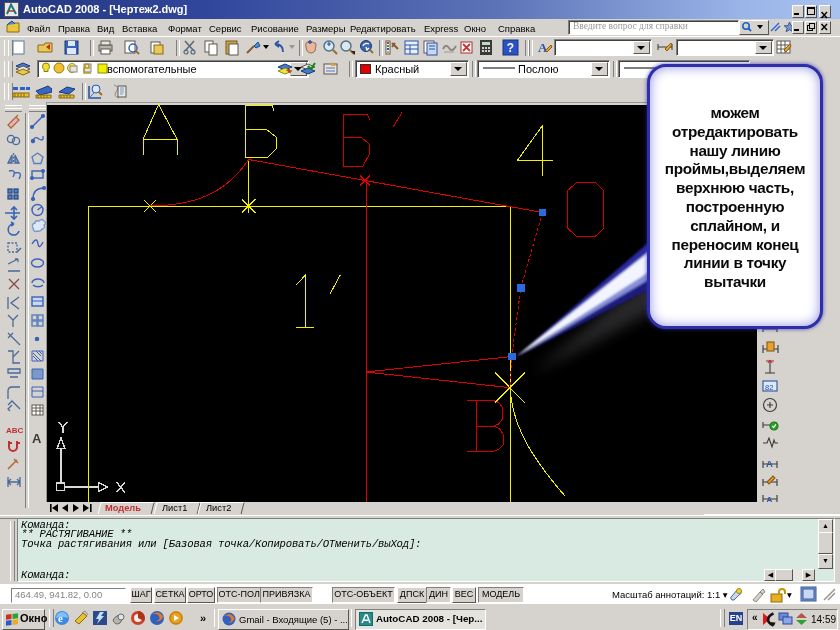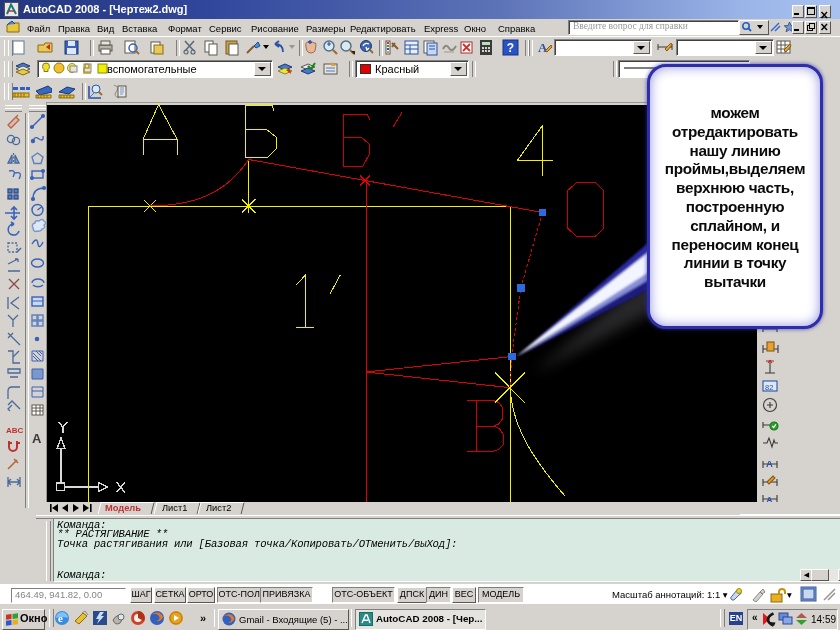--- a/index.html
+++ b/index.html
@@ -225,21 +225,21 @@
 </div>
 
 <div class="abs" id="row3" style="left:0;top:58px;width:840px;height:22px;background:#d6d3ce;">
  <div class="vgrip" style="left:4px;top:3px;height:16px;"></div>
  <div class="vgrip" style="left:8px;top:3px;height:16px;"></div>
  <svg class="ico" style="left:14px;top:2px" width="20">
       <path d="M2 6 L9 3 L16 6 L9 9 Z" fill="#4a78c8" stroke="#1a3a78"></path>
       <path d="M2 9 L9 6 L16 9 L9 12 Z" fill="#e8e8e8" stroke="#5a584f"></path>
       <path d="M2 12 L9 9 L16 12 L9 15 Z" fill="#e8c84a" stroke="#8a6a10"></path>
     </svg>
- <div class="combo" style="position:absolute;left:37px;top:2px;width:234px;height:16px;">
+ <div class="combo" style="position:absolute;left:37px;top:2px;width:234px;height:16px;padding-left:36px;">
   <svg style="position:absolute;left:3px;top:1px" width="90" height="13">
    <path d="M5 1 a3.5 3.5 0 0 1 3.5 3.5 q0 2 -1.5 3 v2 h-4 v-2 q-1.5 -1 -1.5 -3 A3.5 3.5 0 0 1 5 1" fill="#f0e030" stroke="#8a7a10"></path>
    <circle cx="18" cy="6" r="5" fill="#f0c030" stroke="#a07a10"></circle>
    <circle cx="31" cy="6" r="4.5" fill="#f0e860" stroke="#a09a20"></circle>
         <rect x="29" y="4" width="7" height="6" fill="#e8e4dc" stroke="#8a8880"></rect>
    <rect x="43" y="2" width="7" height="8" fill="#e8e4dc" stroke="#8a8880"></rect>
         <path d="M44 6 v-2 a2 2 0 0 1 4 0 v2 h-5 v5 h7" fill="none" stroke="#b09a20" stroke-width="1.5"></path>
    <rect x="57" y="2" width="9" height="9" fill="#f0f000" stroke="#8a8a10"></rect>
   </svg>
   <span style="position:absolute;left:69px;top:2px;font-size:11px;">вспомогательные</span>
@@ -260,20 +260,28 @@
       <path d="M4 8 L13 8 M4 11 L13 11" stroke="#4a78c8"></path>
       <path d="M10 2 l4 4 l-5 0" fill="#e8a030"></path>
     </svg>
  <div class="sep" style="left:349px;top:3px;height:16px;"></div>
  <div class="combo" style="position:absolute;left:355px;top:2px;width:112px;height:16px;">
   <div style="position:absolute;left:4px;top:3px;width:9px;height:8px;background:#e00000;border:1px solid #303030;"></div>
   <span style="position:absolute;left:19px;top:2px;font-size:11px;">Красный</span>
   <div class="dd"></div>
  </div>
  <div class="sep" style="left:472px;top:3px;height:16px;"></div>
+ <div class="combo" style="position:absolute;left:477px;top:2px;width:131px;height:16px;">
+  <line style="position:absolute"></line>
+  <svg style="position:absolute;left:3px;top:0" width="110" height="14">
+        <line x1="2" y1="7" x2="34" y2="7" stroke="#000"></line>
+      </svg>
+  <span style="position:absolute;left:40px;top:2px;font-size:11px;">Послою</span>
+  <div class="dd"></div>
+ </div>
  <div class="sep" style="left:613px;top:3px;height:16px;"></div>
  <div class="combo" style="position:absolute;left:618px;top:2px;width:130px;height:16px;">
   <svg style="position:absolute;left:3px;top:0" width="60" height="14">
         <line x1="2" y1="7" x2="40" y2="7" stroke="#000"></line>
       </svg>
  </div>
 </div>
 
 <div class="abs" id="row4" style="left:0;top:80px;width:840px;height:23px;background:#d6d3ce;">
  <div class="vgrip" style="left:4px;top:3px;height:17px;"></div>
@@ -486,21 +494,21 @@
       </g>
     </svg>
  <div class="abs" style="left:52px;top:0;width:52px;height:12px;background:#d6d3ce;border-left:1px solid #fff;border-top:1px solid #fff;border-right:1px solid #5a584f;color:#b03030;font-weight:bold;text-align:center;transform:skewX(-14deg);"> </div>
  <span class="abs" style="left:58px;top:1px;color:#c03030;font-weight:bold;">Модель</span>
  <div class="abs" style="left:108px;top:0;width:42px;height:12px;transform:skewX(-14deg);border-left:1px solid #fff;border-top:1px solid #fff;border-right:1px solid #5a584f;"></div>
  <span class="abs" style="left:115px;top:1px;">Лист1</span>
  <div class="abs" style="left:152px;top:0;width:42px;height:12px;transform:skewX(-14deg);border-left:1px solid #fff;border-top:1px solid #fff;border-right:1px solid #5a584f;"></div>
  <span class="abs" style="left:159px;top:1px;">Лист2</span>
 </div>
 
-<div class="abs" style="left:0;top:514px;width:704px;height:70px;background:#d6d3ce;margin-left:36px;">
+<div class="abs" style="left:0;top:514px;width:704px;height:70px;background:#d6d3ce;">
  <div class="hgrip" style="left:0;top:1px;width:840px;"></div>
  <div class="vgrip abs" style="left:10px;top:7px;height:60px;"></div>
  <div class="sunken abs" style="left:17px;top:4px;width:816px;height:62px;background:#d9eae2;"></div>
  <div class="abs" style="left:18px;top:5px;width:798px;height:48px;background:#d9eae2;font-family:'Liberation Mono',monospace;font-style:italic;font-size:10.6px;line-height:9.3px;letter-spacing:-0.2px;color:#000;">
   <div style="padding:2px 0 0 3px;">Команда:<br>** РАСТЯГИВАНИЕ **<br>Точка растягивания или [Базовая точка/Копировать/ОТменить/выХод]:</div>
  </div>
  <div class="abs" style="left:18px;top:54px;width:798px;height:13px;background:#d9eae2;font-family:'Liberation Mono',monospace;font-style:italic;font-size:10.6px;letter-spacing:-0.2px;color:#000;">
   <div style="padding:1px 0 0 3px;">Команда:</div>
  </div>
 

